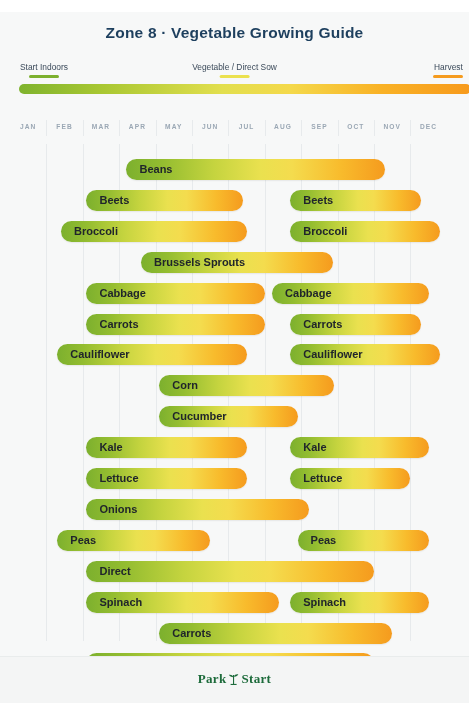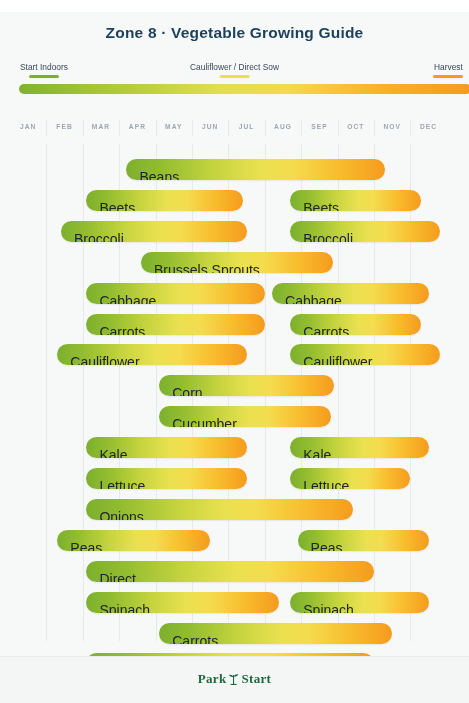--- a/index.html
+++ b/index.html
@@ -55,21 +55,21 @@
   
   .rows{position:absolute;left:0;top:26px;width:469px;height:497px;}
   .bar{
     position:absolute;height:21px;border-radius:11px;
     background:linear-gradient(to right,#7cb02e 0%,#94bd30 14%,#c5d43f 34%,#eae14f 52%,#f4dc4e 64%,#f8bb2c 83%,#f59b1e 100%);
     box-shadow:0 1px 1.5px rgba(0,0,0,.07);
     overflow:hidden;
   }
   .bar-label{
     position:absolute;left:13px;top:0;height:21px;line-height:21px;
-    font-size:14px;font-weight:normal;color:#20252b;white-space:nowrap;margin-top:8px;
+    font-size:11px;font-weight:bold;color:#20252b;white-space:nowrap;
   }
 
   
   .footer{
     position:absolute;left:0;top:656px;width:469px;height:47px;
     background:#f4f5f5;border-top:1px solid #e9ecec;
   }
   .logo{
     position:absolute;left:0;top:14px;width:469px;
     text-align:center;
@@ -82,21 +82,21 @@
 </head>
 <body>
 
 <div id="root">
   <div class="card"></div>
 
   <div class="title">Zone 8 · Vegetable Growing Guide</div>
 
   <div class="legend">
       <div class="lg-item lg-a"><span>Start Indoors</span><span class="sw" style="background: rgb(124, 176, 46);"></span></div>
-      <div class="lg-item lg-b"><span>Cauliflower / Direct Sow</span><span class="sw" style="background: rgb(235, 225, 78);"></span></div>
+      <div class="lg-item lg-b"><span>Vegetable / Direct Sow</span><span class="sw" style="background: rgb(235, 225, 78);"></span></div>
       <div class="lg-item lg-c"><span>Harvest</span><span class="sw" style="background: rgb(245, 155, 30);"></span></div>
     </div>
   <div class="legendbar"></div>
 
   <div class="plot">
     <div class="months">
         <div class="mo" style="left: 28.2px;">JAN</div>
         <div class="mo" style="left: 64.6px;">FEB</div>
         <div class="vline grid-head" style="left: 46.4px;"></div>
         <div class="mo" style="left: 101px;">MAR</div>
@@ -164,36 +164,36 @@
         </div>
         <div class="bar" style="left: 57.32px; top: 200.4px; width: 189.28px;">
           <span class="bar-label">Cauliflower</span>
         </div>
         <div class="bar" style="left: 290.28px; top: 200.4px; width: 149.24px;">
           <span class="bar-label">Cauliflower</span>
         </div>
         <div class="bar" style="left: 159.24px; top: 231.3px; width: 174.72px;">
           <span class="bar-label">Corn</span>
         </div>
-        <div class="bar" style="left: 159.24px; top: 262.2px; width: 172px;">
+        <div class="bar" style="left: 159.24px; top: 262.2px; width: 139px;">
           <span class="bar-label">Cucumber</span>
         </div>
         <div class="bar" style="left: 86.44px; top: 293.1px; width: 160.16px;">
           <span class="bar-label">Kale</span>
         </div>
         <div class="bar" style="left: 290.28px; top: 293.1px; width: 138.32px;">
           <span class="bar-label">Kale</span>
         </div>
         <div class="bar" style="left: 86.44px; top: 324px; width: 160.16px;">
           <span class="bar-label">Lettuce</span>
         </div>
         <div class="bar" style="left: 290.28px; top: 324px; width: 120.12px;">
           <span class="bar-label">Lettuce</span>
         </div>
-        <div class="bar" style="left: 86.44px; top: 354.9px; width: 267px;">
+        <div class="bar" style="left: 86.44px; top: 354.9px; width: 223px;">
           <span class="bar-label">Onions</span>
         </div>
         <div class="bar" style="left: 57.32px; top: 385.8px; width: 152.88px;">
           <span class="bar-label">Peas</span>
         </div>
         <div class="bar" style="left: 297.56px; top: 385.8px; width: 131.04px;">
           <span class="bar-label">Peas</span>
         </div>
         <div class="bar" style="left: 86.44px; top: 416.7px; width: 287.56px;">
           <span class="bar-label">Direct</span>

